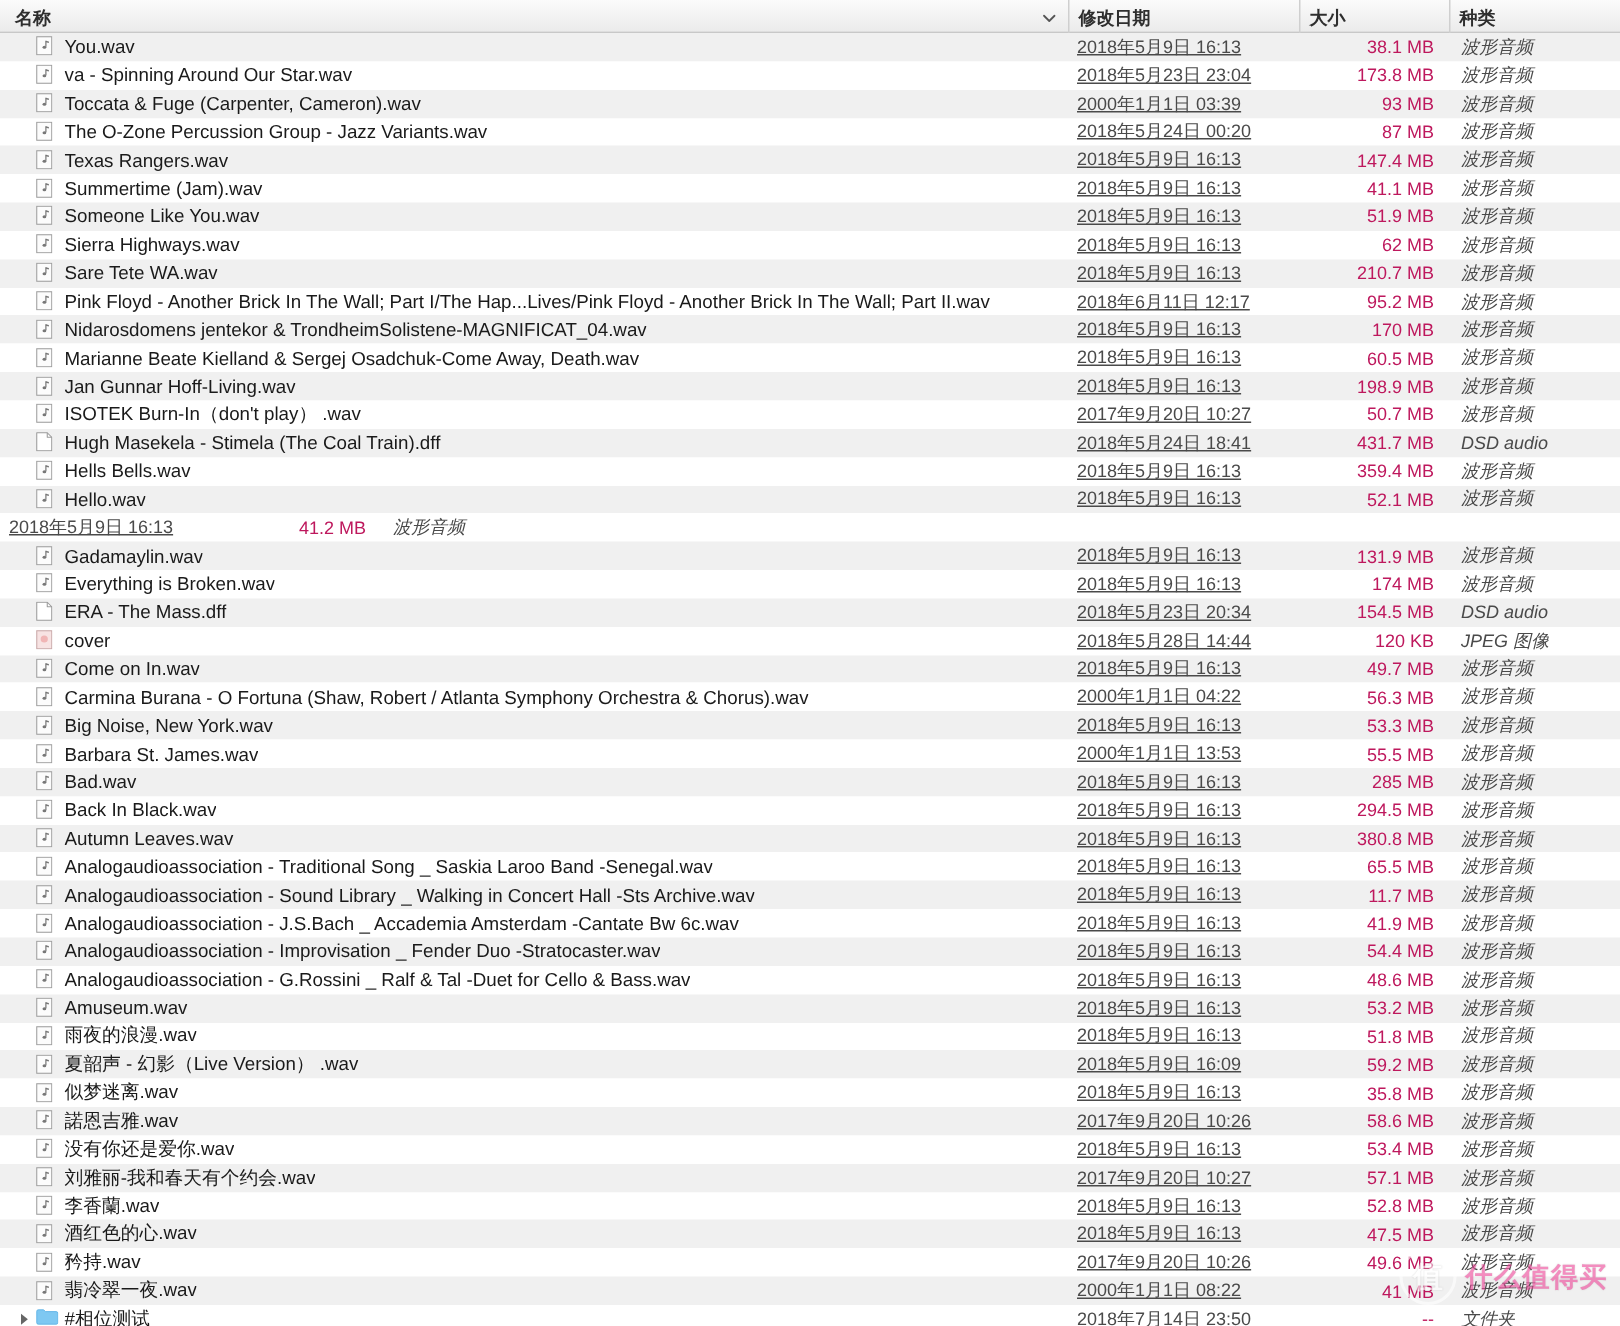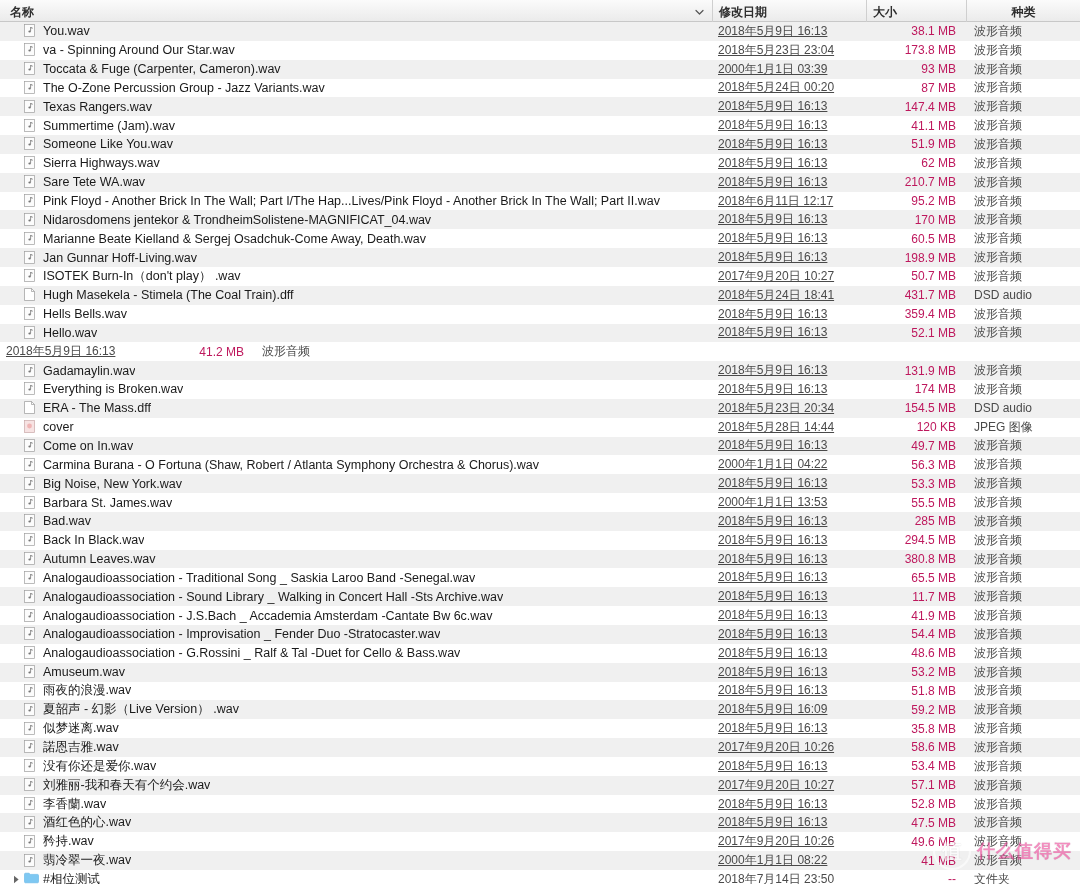--- a/index.html
+++ b/index.html
@@ -45,21 +45,21 @@
     padding: 12px 6px;
     white-space: nowrap;
     overflow: hidden;
   }
   .hcell + .hcell {
     border-left: 1px solid #cfcfcf;
   }
   .hcell-name   { width: 712px; }
   .hcell-date   { width: 154px; }
   .hcell-size   { width: 100px; }
-  .hcell-kind   { flex: 1 1 auto; justify-content: center; }
+  .hcell-kind   { flex: 1 1 auto; }
 
   .hcell-name .label { padding-left: 4px; }
 
   .sort-chevron {
     position: absolute;
     right: 8px;
     top: 50%;
     transform: translateY(-50%);
     width: 9px;
     height: 9px;
@@ -108,20 +108,21 @@
     padding-right: 10px;
     justify-content: flex-end;
     color: #be185d;
     font-size: 12px;
   }
   .c-kind {
     flex: 1 1 auto;
     padding-left: 8px;
     color: #4a4a4a;
     font-size: 12px;
+    font-style: italic;
   }
 
   
   .twisty {
     width: 16px;
     min-width: 16px;
     height: 100%;
     display: flex;
     align-items: center;
     justify-content: center;

